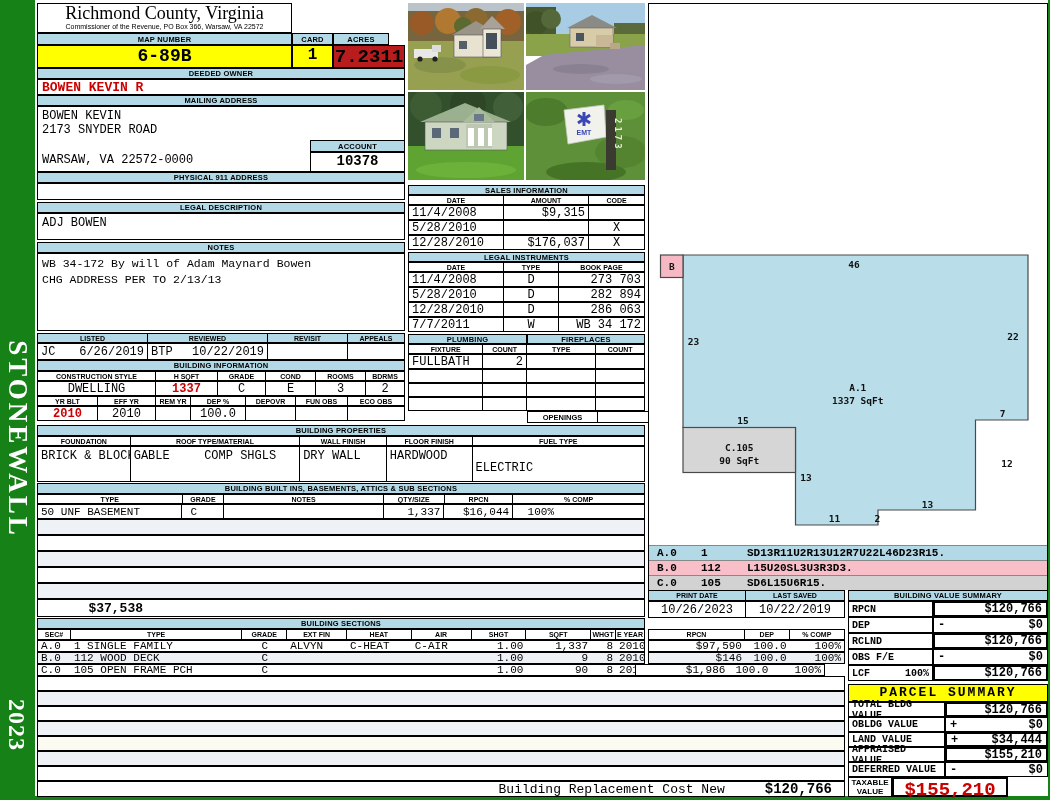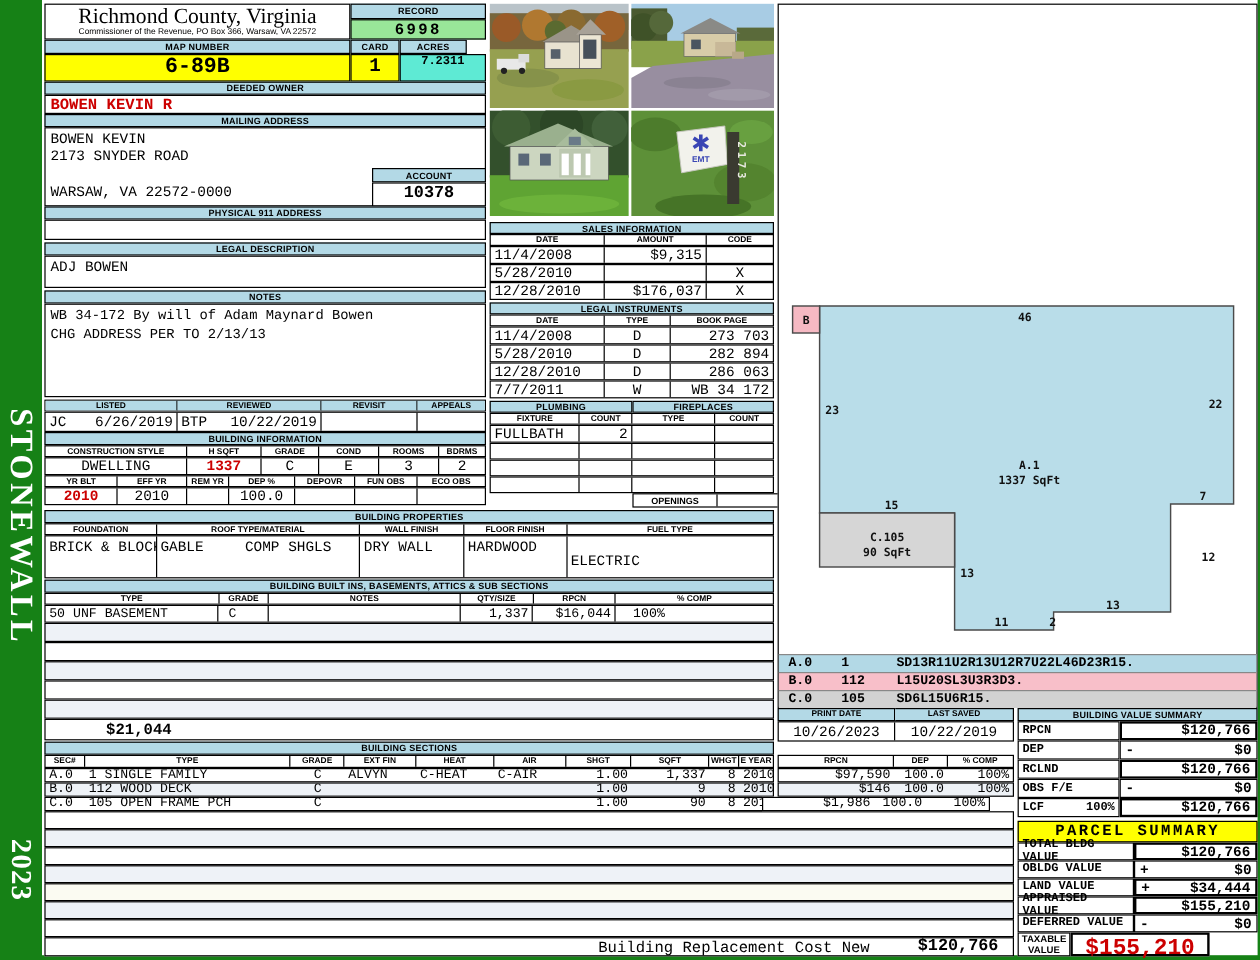--- a/index.html
+++ b/index.html
@@ -36,31 +36,27 @@
 
   <div class="v-label" style="left:-132px;top:424px;width:300px;height:30px;font-size:27px;letter-spacing:3px;transform:rotate(90deg)">STONEWALL</div>
   <div class="v-label" style="left:-23px;top:712px;width:80px;height:26px;font-size:24px;letter-spacing:1px;transform:rotate(90deg)">2023</div>
 
   <div class="page">
 
     <div class="abs box" style="left:2px;top:3px;width:255px;height:30px;text-align:center">
       <div style="font-family:'Liberation Serif',serif;font-size:18px;line-height:19px">Richmond County, Virginia</div>
       <div style="font-size:7px;line-height:8px">Commissioner of the Revenue, PO Box 366, Warsaw, VA 22572</div>
     </div>
-    <div class="abs" style="left:257px;top:3px;width:113px;height:30px">
-      <div class="hdr abs" style="left:0;top:0;width:113px;height:13px">RECORD</div>
-      <div class="abs box mono b c frow" style="left:0;top:13px;width:113px;height:17px;background:#99e699;font-size:13px;letter-spacing:2px;justify-content:center">6998</div>
-    </div>
 
     <div class="hdr abs" style="left:2px;top:33px;width:255px;height:12px">MAP NUMBER</div>
     <div class="hdr abs" style="left:257px;top:33px;width:41px;height:12px">CARD</div>
     <div class="hdr abs" style="left:298px;top:33px;width:56px;height:12px">ACRES</div>
     <div class="abs box mono b frow c" style="left:2px;top:45px;width:255px;height:23px;background:#ffff00;font-size:18px;justify-content:center">6-89B</div>
     <div class="abs box mono b frow c" style="left:257px;top:45px;width:41px;height:23px;background:#ffff00;font-size:16px;justify-content:center">1</div>
-    <div class="abs box mono b frow c" style="left:298px;top:45px;width:72px;height:23px;background:#5eead4;font-size:10px;justify-content:center">7.2311</div>
+    <div class="abs box mono b frow c" style="left:298px;top:45px;width:72px;height:23px;background:#b91c1c;font-size:19px;justify-content:center">7.2311</div>
 
     <div class="hdr abs" style="left:2px;top:68px;width:368px;height:11px">DEEDED OWNER</div>
     <div class="abs box mono b red frow" style="left:2px;top:79px;width:368px;height:16px;font-size:13px;padding-left:4px">BOWEN KEVIN R</div>
 
     <div class="hdr abs" style="left:2px;top:95px;width:368px;height:11px">MAILING ADDRESS</div>
     <div class="abs box" style="left:2px;top:106px;width:368px;height:66px">
       <div class="mono" style="font-size:12px;padding:2px 0 0 4px">BOWEN KEVIN</div>
       <div class="mono" style="font-size:12px;padding-left:4px">2173 SNYDER ROAD</div>
       <div class="mono" style="font-size:12px;padding:16px 0 0 4px">WARSAW, VA 22572-0000</div>
     </div>
@@ -332,21 +328,21 @@
       <span class="dc sm r" style="width:61px">1,337</span>
       <span class="dc sm r" style="width:69px">$16,044</span>
       <span class="dc sm r" style="width:131px;padding-right:90px">100%</span>
     </div>
     <div class="abs box stripe" style="left:2px;top:519px;width:608px;height:16px"></div>
     <div class="abs box" style="left:2px;top:535px;width:608px;height:16px"></div>
     <div class="abs box stripe" style="left:2px;top:551px;width:608px;height:16px"></div>
     <div class="abs box" style="left:2px;top:567px;width:608px;height:16px"></div>
     <div class="abs box stripe" style="left:2px;top:583px;width:608px;height:16px"></div>
     <div class="abs box frow" style="left:2px;top:599px;width:608px;height:18px">
-      <span class="mono b r" style="width:105px;font-size:13px;align-self:center;text-align:right;padding-right:14px">$21,044</span>
+      <span class="mono b r" style="width:105px;font-size:13px;align-self:center;text-align:right;padding-right:14px">$37,538</span>
     </div>
 
     <div class="hdr abs" style="left:2px;top:618px;width:608px;height:11px">BUILDING SECTIONS</div>
     <div class="abs box frow" style="left:2px;top:629px;width:608px;height:11px">
       <span class="hc" style="width:33px">SEC#</span>
       <span class="hc" style="width:172px">TYPE</span>
       <span class="hc" style="width:45px">GRADE</span>
       <span class="hc" style="width:60px">EXT FIN</span>
       <span class="hc" style="width:65px">HEAT</span>
       <span class="hc" style="width:60px">AIR</span>

